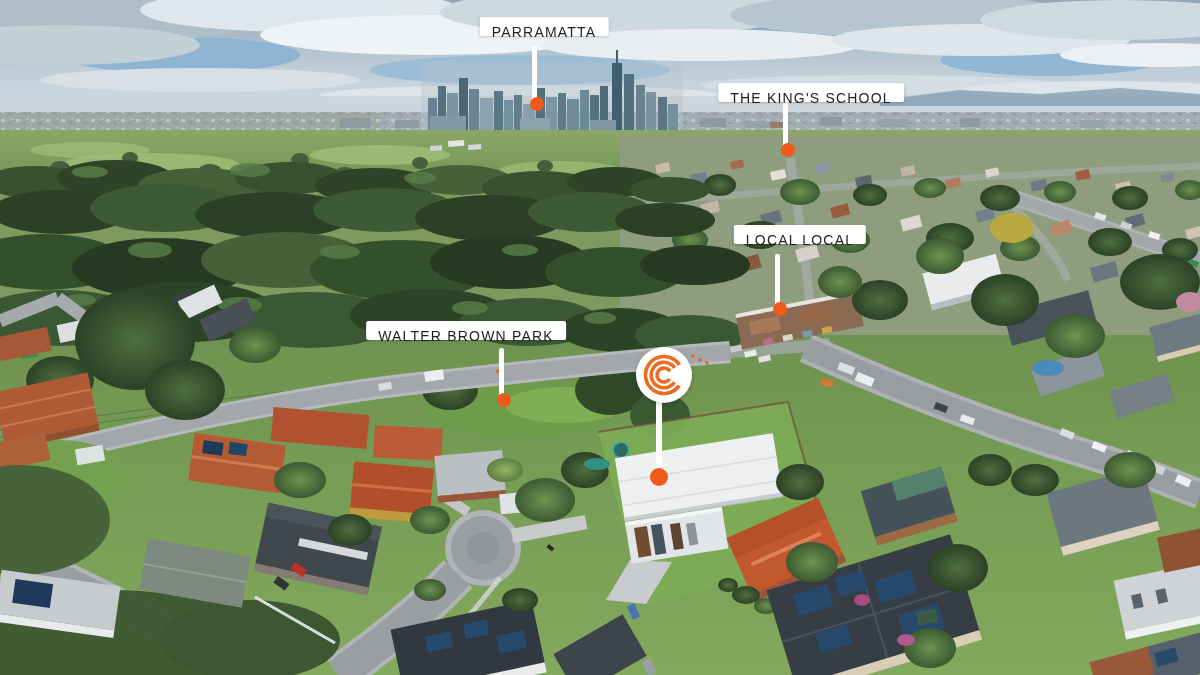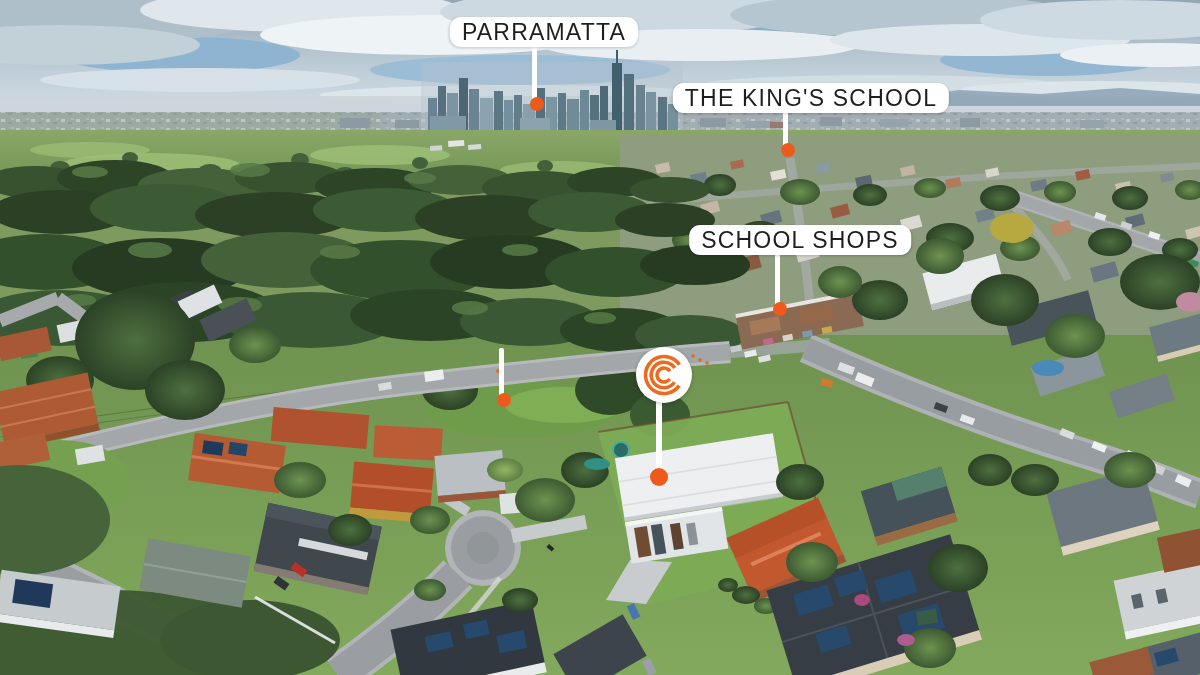--- a/index.html
+++ b/index.html
@@ -1,22 +1,22 @@
 <!DOCTYPE html>
 <html style="--accent: #ee5a1c; --label_bg: #ffffff; --label_text: #1e1e1e; --line: #ffffff;"><head>
 <meta charset="utf-8">
 <style>
   html,body{margin:0;padding:0;background:#101418}
   .stage{position:relative;width:1200px;height:675px;overflow:hidden;
          font-family:"Liberation Sans",sans-serif;background:#7e9a5e}
   .scene{position:absolute;left:0;top:0;width:1200px;height:675px;display:block}
   .label{position:absolute;transform:translateX(-50%);z-index:6;
          background:var(--label_bg,#fff);color:var(--label_text,#1e1e1e);
-         height:30px;line-height:30px;padding:0 12px;font-size:23px;
-         letter-spacing:1.2px;white-space:nowrap;border-radius:11px;
+         height:19px;line-height:30px;padding:0 12px;font-size:14px;
+         letter-spacing:1.2px;white-space:nowrap;border-radius:2px;
          box-shadow:0 1px 3px rgba(0,0,0,.18);font-weight:400}
   .leader{position:absolute;width:5px;background:var(--line,#fff);z-index:4;border-radius:2px}
   .dot{position:absolute;width:14px;height:14px;border-radius:50%;
        background:var(--accent,#ee5a1c);z-index:5}
   .marker-circle{position:absolute;left:636px;top:347px;width:56px;height:56px;
        border-radius:50%;background:#fff;z-index:6;display:flex;
        align-items:center;justify-content:center;box-shadow:0 1px 4px rgba(0,0,0,.25)}
   .marker-stem{position:absolute;left:656px;top:400px;width:6px;height:70px;
        background:var(--line,#fff);z-index:4;border-radius:3px}
   .marker-dot{position:absolute;left:650px;top:468px;width:18px;height:18px;
@@ -544,25 +544,28 @@
 <div class="dot" style="left:530px;top:97px"></div>
 
 <div class="leader" style="left:783px;top:97px;height:53px"></div>
 <div class="label" style="left:811px;top:83px">
   <span>THE KING'S SCHOOL</span>
 </div>
 <div class="dot" style="left:781px;top:143px"></div>
 
 <div class="leader" style="left:775px;top:254px;height:55px"></div>
 <div class="label" style="left:800px;top:225px">
-  <span>SCHOOL SHOPS</span>
+  <span>LOCAL LOCAL</span>
 </div>
 <div class="dot" style="left:773px;top:302px"></div>
 
 <div class="leader" style="left:499px;top:348px;height:52px"></div>
+<div class="label" style="left:466px;top:321px">
+  <span>WALTER BROWN PARK</span>
+</div>
 <div class="dot" style="left:497px;top:393px"></div>
 
 <div aria-label="C">
   <div class="marker-stem"></div>
   <div class="marker-circle">
     <svg width="44" height="44" viewBox="0 0 44 44">
       <circle cx="22" cy="22" r="18.5" fill="none" stroke="#ed6b1e" stroke-width="3.6" stroke-dasharray="93.6 999" transform="rotate(35 22 22)"></circle>
       <circle cx="22" cy="22" r="12.8" fill="none" stroke="#ed6b1e" stroke-width="3.6" stroke-dasharray="64.8 999" transform="rotate(35 22 22)"></circle>
       <circle cx="22" cy="22" r="7" fill="none" stroke="#ed6b1e" stroke-width="3.6" stroke-dasharray="35.4 999" transform="rotate(35 22 22)"></circle>
     </svg>

